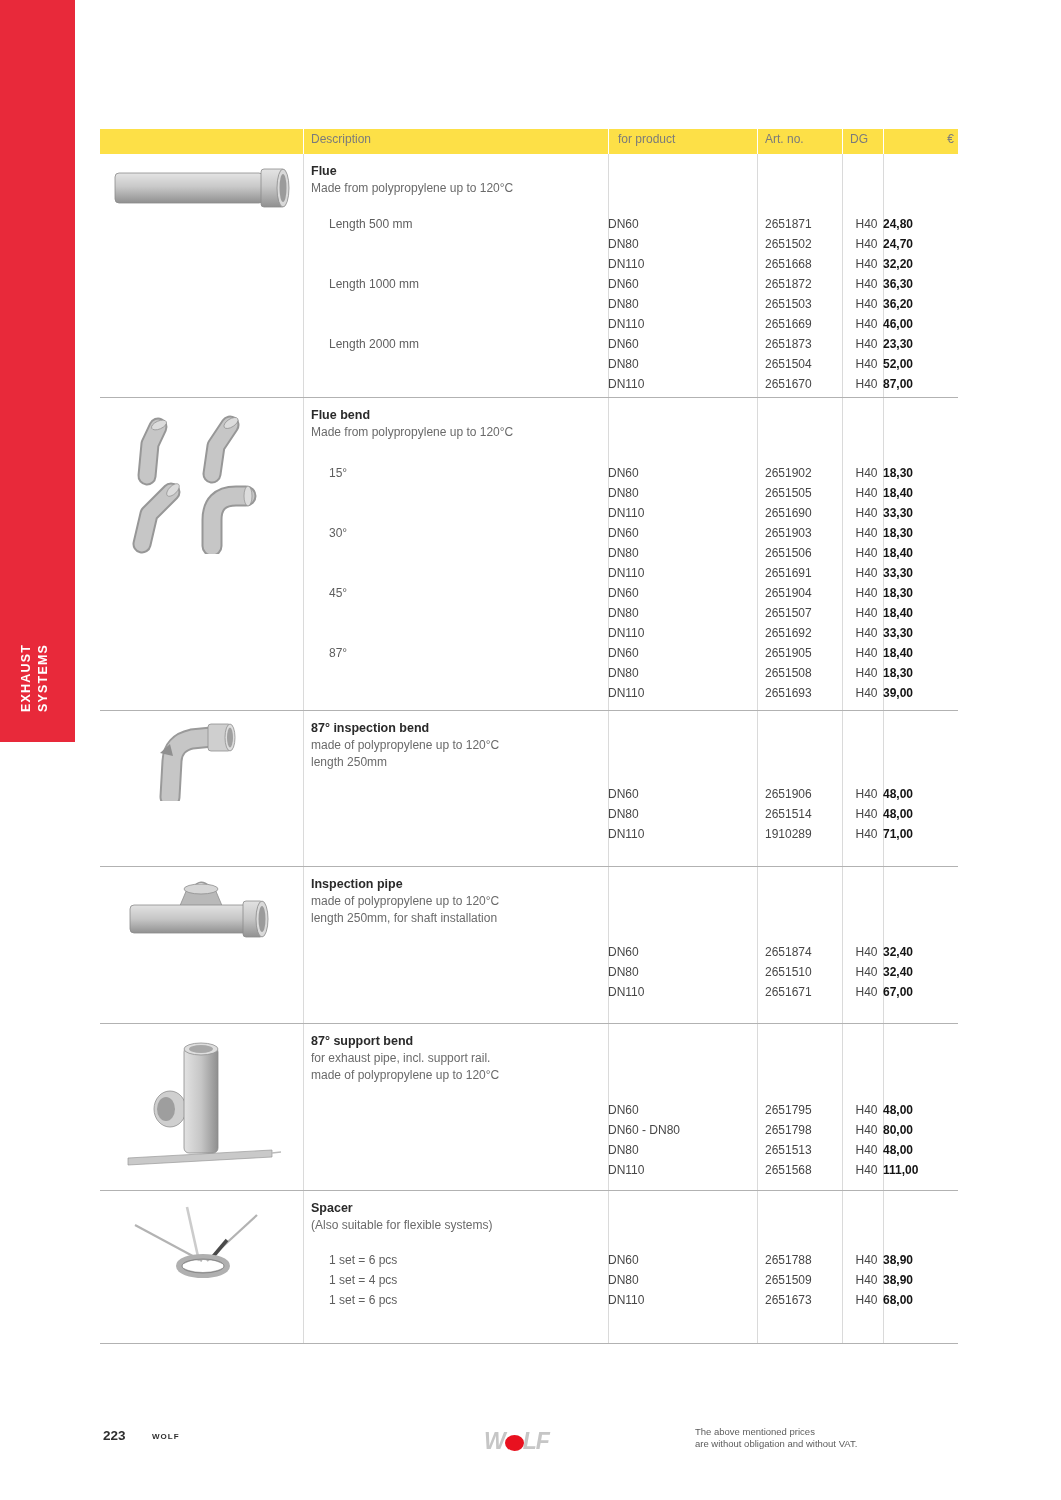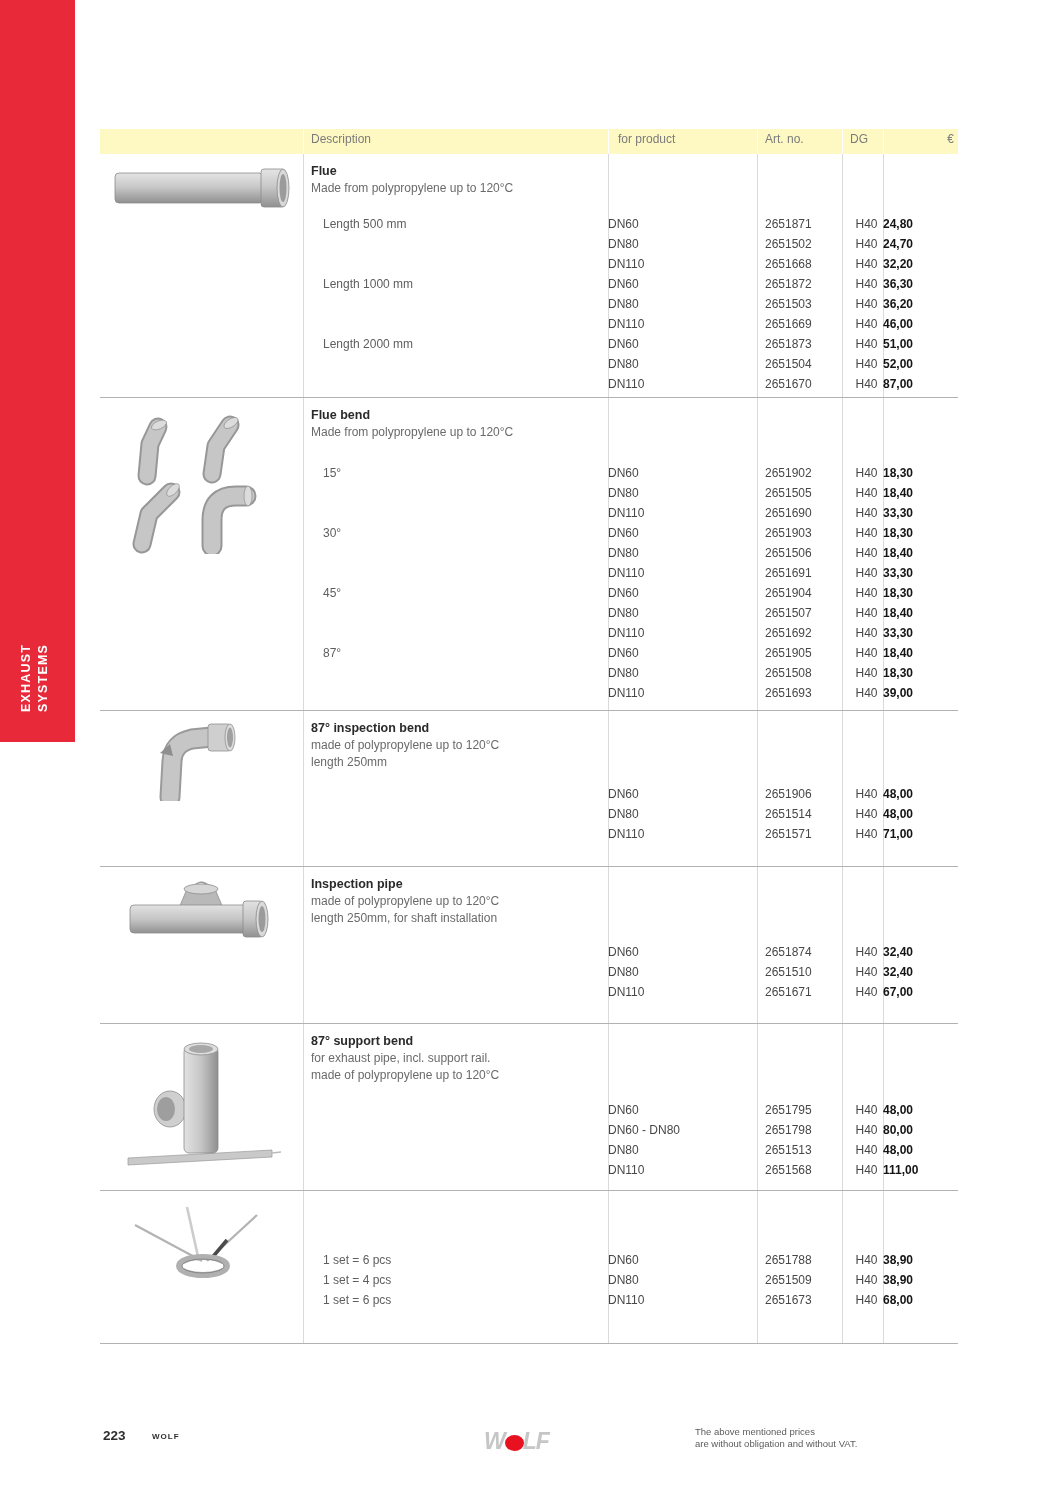--- a/index.html
+++ b/index.html
@@ -11,40 +11,40 @@
   .sidebar .vtext{position:absolute;left:18px;top:712px;transform:rotate(-90deg);
         transform-origin:0 0;white-space:nowrap;color:#fff;font-size:12.5px;
         font-weight:700;letter-spacing:1.2px;line-height:17px;}
 
   
   .page-title{position:absolute;left:103px;top:58px;margin:0;color:#e8293a;
         font-size:28px;font-weight:700;letter-spacing:-0.3px;}
 
   
   .catalog{position:absolute;left:100px;top:129px;width:858px;}
-  .thead{position:relative;height:25px;background:#fef9c3;display:grid;
+  .thead{position:relative;height:25px;background:#fde047;display:grid;
         grid-template-columns:203px 305px 149px 85px 41px 75px;align-items:center;
         color:#7b7b7b;font-size:12px;}
   .thead .h{padding-left:8px;}
   .thead .h.prod{padding-left:10px;}
   .thead .h.euro{text-align:right;padding-right:4px;padding-left:0;}
   .vlines i{position:absolute;top:0;bottom:0;width:1px;display:block;}
   .thead .vlines i{background:#ffffff;}
   .section .vlines i{background:#dadada;}
   .v1{left:203px}.v2{left:508px}.v3{left:657px}.v4{left:742px}.v5{left:783px}
 
   .section{position:relative;border-bottom:1px solid #b2b2b2;}
   .img-cell{position:absolute;left:0;top:0;width:203px;display:flex;justify-content:center;}
   .desc-head{position:absolute;left:203px;top:8px;width:300px;padding-left:8px;}
   .sec-title{font-size:12.5px;font-weight:700;color:#2a2a2a;line-height:18px;}
   .sec-sub{font-size:12px;color:#6a6a6a;line-height:17px;}
   .rows{position:absolute;left:203px;right:0;}
   .row{display:grid;grid-template-columns:305px 149px 85px 41px 75px;height:20px;
         align-items:center;font-size:12px;color:#474747;}
-  .c-desc{padding-left:20px;color:#5e5e5e;}
+  .c-desc{padding-left:26px;color:#5e5e5e;}
   .c-prod{}
   .c-art{padding-left:8px;}
   .c-dg{padding-left:8px;text-align:center;}
   .c-price{padding-right:4px;font-weight:700;color:#141414;}
 
   
   .footer{position:absolute;left:0;top:1424px;width:1061px;height:50px;font-size:12px;}
   .pagenum{position:absolute;left:103px;top:4px;font-size:13.5px;font-weight:600;color:#2e2e2e;}
   .brandsmall{position:absolute;left:152px;top:8px;font-size:8px;font-weight:700;
         letter-spacing:1px;color:#2e2e2e;}
@@ -151,21 +151,21 @@
               <span class="c-prod">DN110</span>
               <span class="c-art">2651669</span>
               <span class="c-dg">H40</span>
               <span class="c-price">46,00</span>
             </div>
             <div class="row">
               <span class="c-desc">Length 2000 mm</span>
               <span class="c-prod">DN60</span>
               <span class="c-art">2651873</span>
               <span class="c-dg">H40</span>
-              <span class="c-price">51,00</span>
+              <span class="c-price">23,30</span>
             </div>
             <div class="row">
               <span class="c-desc"></span>
               <span class="c-prod">DN80</span>
               <span class="c-art">2651504</span>
               <span class="c-dg">H40</span>
               <span class="c-price">52,00</span>
             </div>
             <div class="row">
               <span class="c-desc"></span>
@@ -329,21 +329,21 @@
             <div class="row">
               <span class="c-desc"></span>
               <span class="c-prod">DN80</span>
               <span class="c-art">2651514</span>
               <span class="c-dg">H40</span>
               <span class="c-price">48,00</span>
             </div>
             <div class="row">
               <span class="c-desc"></span>
               <span class="c-prod">DN110</span>
-              <span class="c-art">2651571</span>
+              <span class="c-art">1910289</span>
               <span class="c-dg">H40</span>
               <span class="c-price">71,00</span>
             </div>
           </div>
         </div>
         <div class="section" style="height: 156px;">
           <div class="vlines">
             <i class="v1"></i>
             <i class="v2"></i>
             <i class="v3"></i>
@@ -470,20 +470,24 @@
           <div class="img-cell" style="top:12px">
   <svg width="150" height="85" viewBox="0 0 150 85">
     <path d="M75,58 L8,22" stroke="#b3b3b3" stroke-width="2.2"></path>
     <path d="M72,58 L60,4" stroke="#cccccc" stroke-width="2.6"></path>
     <path d="M80,58 L130,12" stroke="#b3b3b3" stroke-width="2.2"></path>
     <path d="M84,56 L100,37" stroke="#4a4a4a" stroke-width="3.5"></path>
     <ellipse cx="76" cy="63" rx="24" ry="9" fill="none" stroke="#b0b0b0" stroke-width="6"></ellipse>
     <ellipse cx="76" cy="63" rx="21" ry="7" fill="none" stroke="#888888" stroke-width="1"></ellipse>
   </svg>
 </div>
+          <div class="desc-head">
+            <div class="sec-title">Spacer</div>
+            <div class="sec-sub">(Also suitable for flexible systems)</div>
+          </div>
           <div class="rows" style="top:59px">
             <div class="row">
               <span class="c-desc">1 set = 6 pcs</span>
               <span class="c-prod">DN60</span>
               <span class="c-art">2651788</span>
               <span class="c-dg">H40</span>
               <span class="c-price">38,90</span>
             </div>
             <div class="row">
               <span class="c-desc">1 set = 4 pcs</span>

